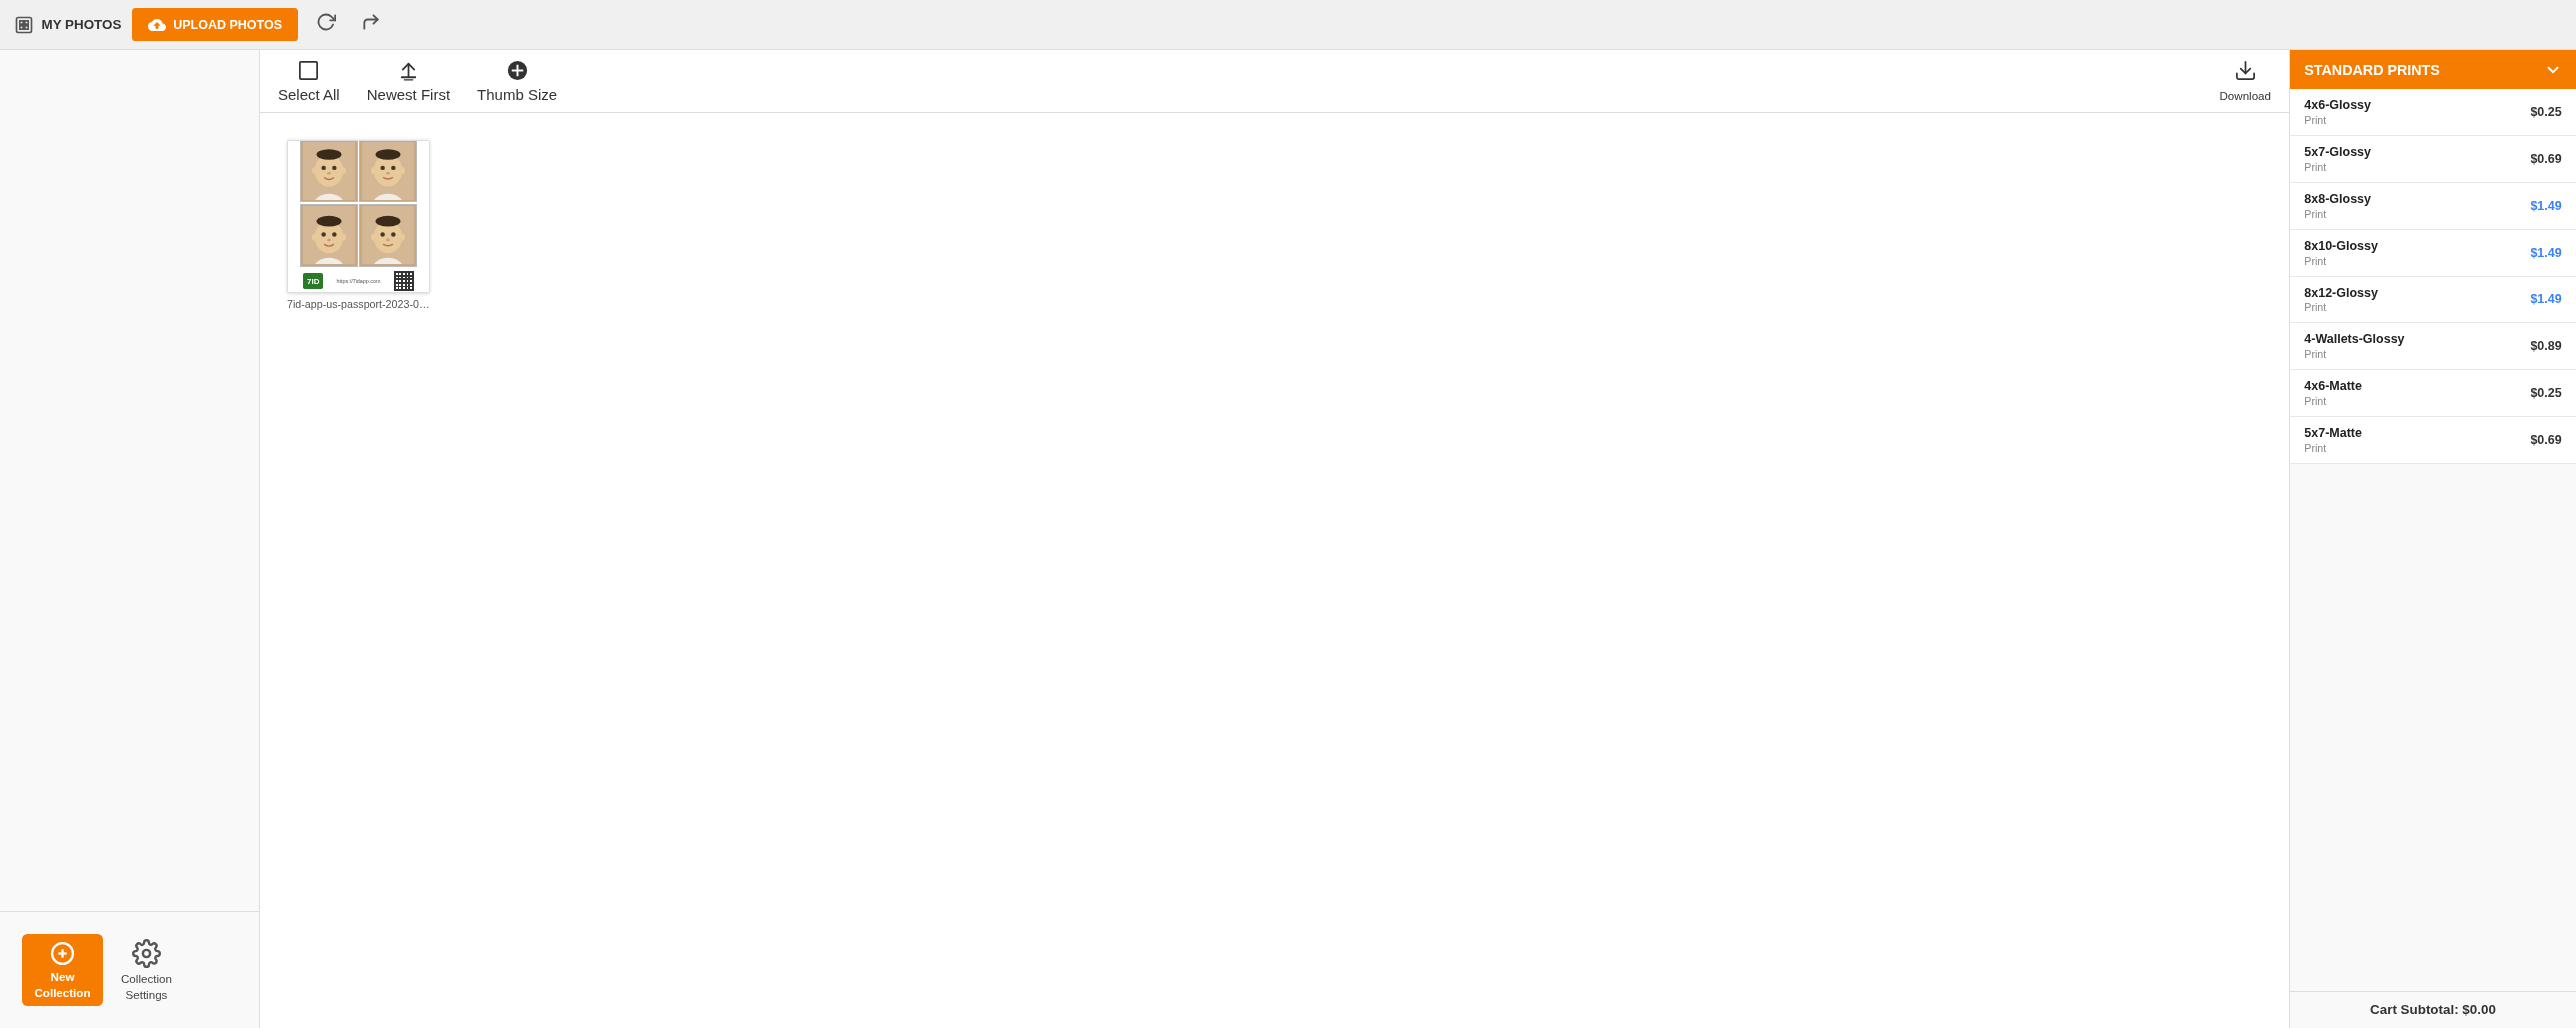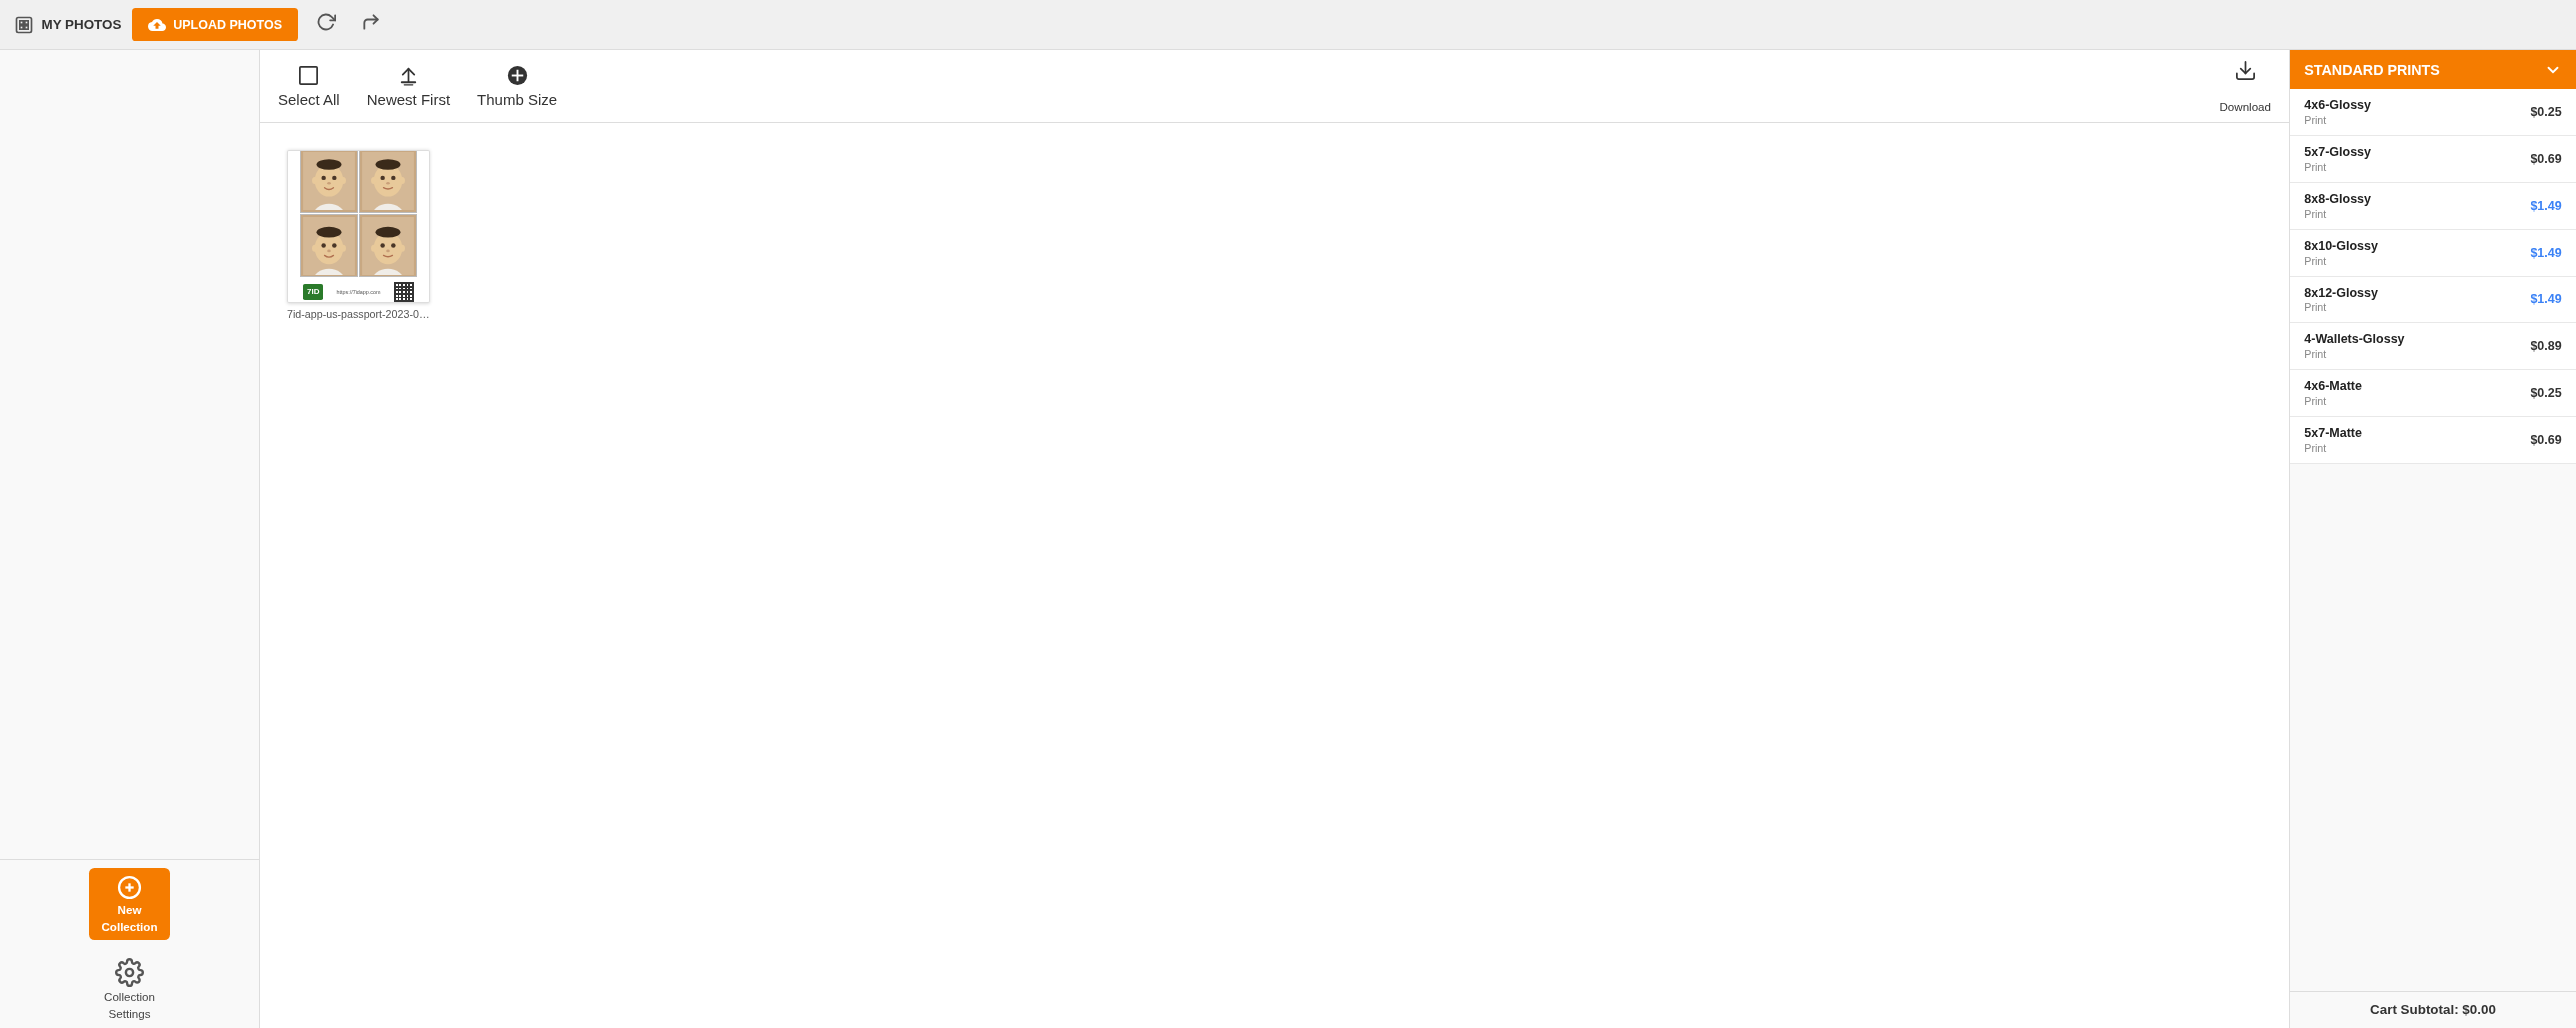--- a/index.html
+++ b/index.html
@@ -79,24 +79,23 @@
     }
     .date-count {
       color: #f57c00;
       font-size: 14.3px;
       font-weight: bold;
     }
     .sidebar-spacer { flex: 1; }
     .sidebar-bottom {
       display: flex;
       align-items: center;
-      padding: 8px;
+      padding: 22px;
       gap: 18px;
       border-top: 0.9px solid #ddd;
-      flex-direction: column;
     }
     .new-collection-btn {
       background: #f57c00;
       color: white;
       border: none;
       border-radius: 5.4px;
       width: 81px;
       height: 72px;
       cursor: pointer;
       display: flex;
@@ -148,21 +147,21 @@
       color: #333;
     }
     .toolbar-spacer { flex: 1; }
     .download-btn {
       background: none;
       border: none;
       cursor: pointer;
       display: flex;
       flex-direction: column;
       align-items: center;
-      gap: 18px;
+      gap: 7px;
       font-size: 11.6px;
       color: #333;
       margin-left: 44px;
     }
 
     .photo-grid {
       flex: 1;
       overflow-y: auto;
       padding: 27px;
       display: flex;

